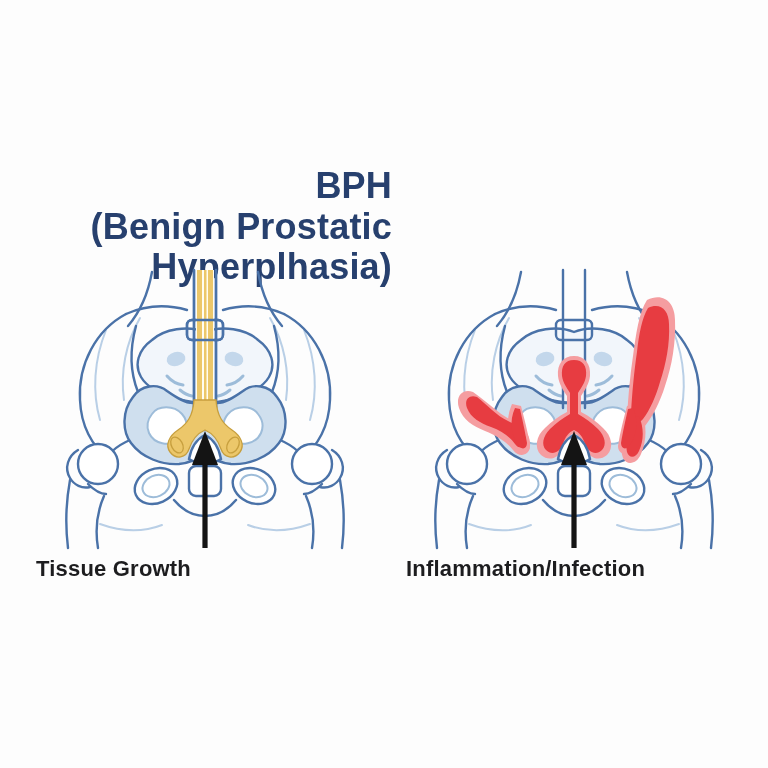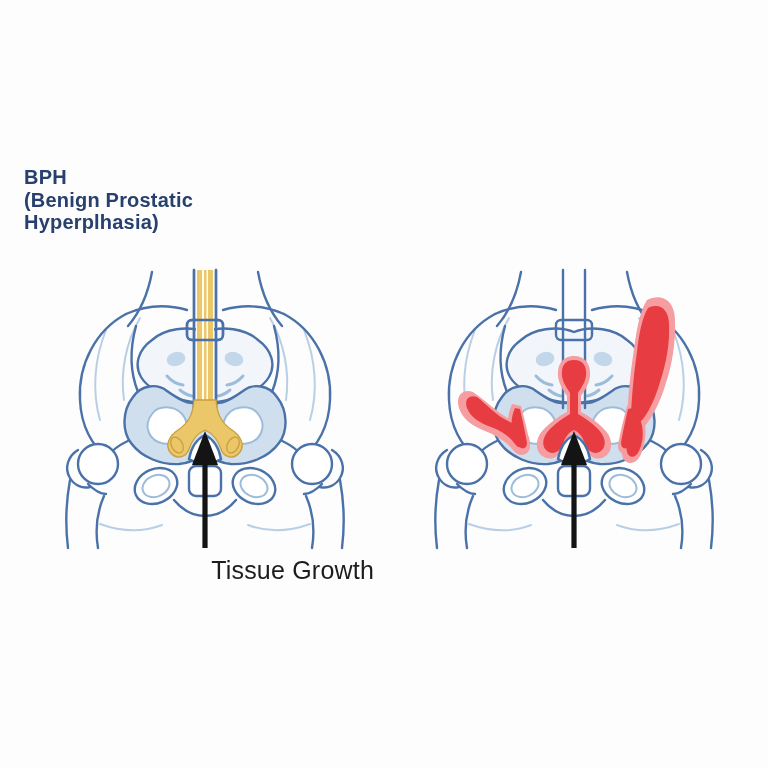--- a/index.html
+++ b/index.html
@@ -5,35 +5,35 @@
   html,body{margin:0;padding:0;}
   body{
     width:768px;height:768px;
     background:var(--background,#fdfdfd);
     font-family:"Liberation Sans","DejaVu Sans",sans-serif;
     position:relative;overflow:hidden;
   }
   .stage{position:absolute;inset:0;}
   .panel-title{
     position:absolute;
-    text-align:left;
+    text-align:right;
     font-weight:bold;
-    font-size:20px;
+    font-size:36px;
     line-height:1.13;
     letter-spacing:0.2px;
     color:var(--title-text,#27406e);
     white-space:pre-line;
   }
   #title-left{left:24px;top:166px;width:368px;}
   #title-right{left:407px;top:181px;width:336px;}
   .panel-caption{
     position:absolute;
-    text-align:right;
-    font-weight:normal;
-    font-size:25px;
+    text-align:left;
+    font-weight:bold;
+    font-size:22px;
     color:var(--caption-text,#1d1d1f);
     letter-spacing:0.2px;
   }
   #caption-left{left:36px;top:556px;width:338px;}
   #caption-right{left:406px;top:556px;width:338px;}
   .illus{position:absolute;top:268px;width:330px;height:282px;}
   #illus-left{left:40px;}
   #illus-right{left:409px;}
 
   
@@ -186,14 +186,15 @@
         <path d="M224,140 C230,153 228,168 220,178 C217,182 212,181 212,175 C214,163 217,150 219,141 Z"></path>
       </g>
     </g>
 
     <use href="#pelvis-lower"></use>
     <use href="#pointer-arrow"></use>
   </svg>
 
   <div class="panel-caption" id="caption-left">Tissue Growth</div>
 
+  <div class="panel-caption" id="caption-right">Inflammation/Infection</div>
 
 </div>
 
 </body></html>

